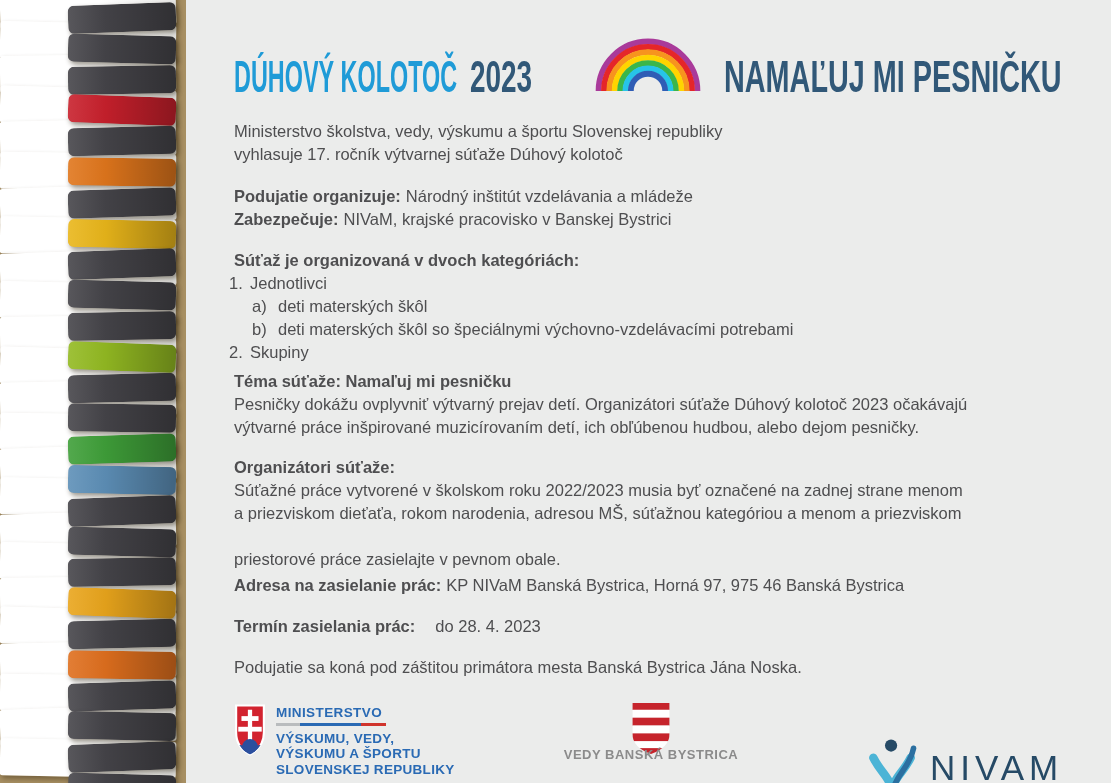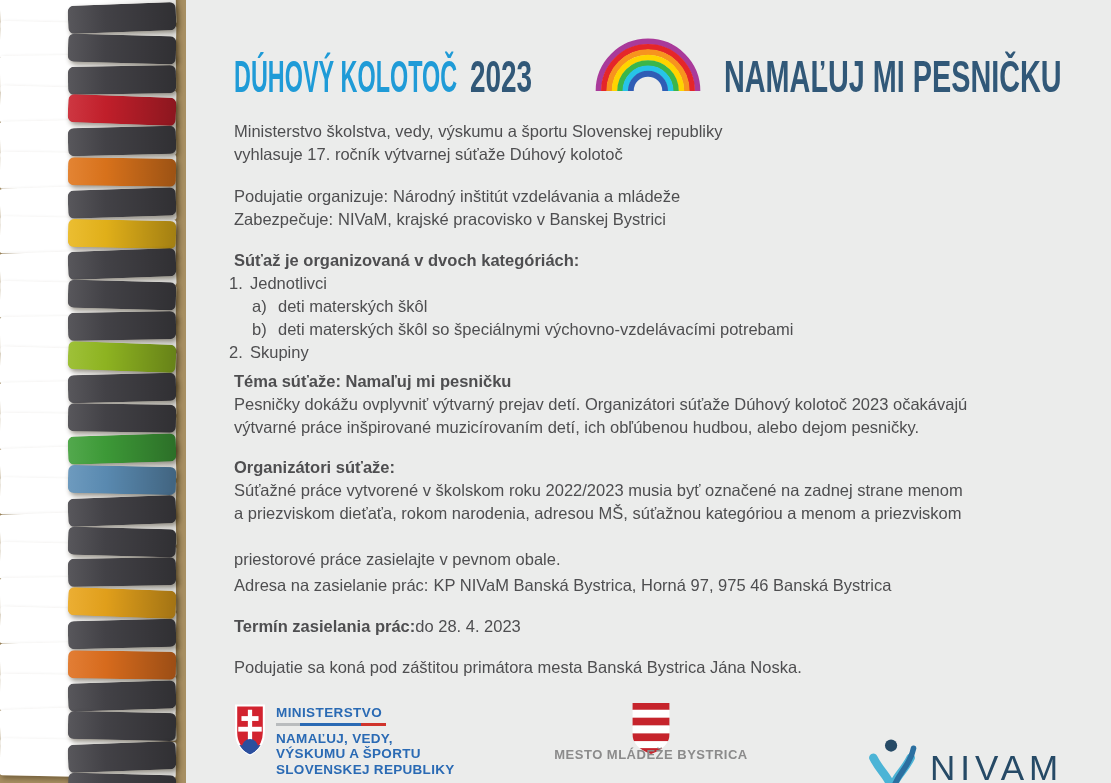--- a/index.html
+++ b/index.html
@@ -34,22 +34,22 @@
     position:absolute;top:54px;font-weight:bold;font-size:45px;line-height:1;
     letter-spacing:0px;transform-origin:left center;white-space:nowrap;
   }
   #title-part1{left:48px;transform:scaleX(.52);}
   #title-year{left:284px;transform:scaleX(.62);}
   #title-part2{left:538px;transform:scaleX(.64);}
   #rainbow{position:absolute;left:406px;top:30px;}
   
   .tline{position:absolute;left:48px;font-size:16.5px;line-height:23px;color:#4e4e50;white-space:nowrap;}
   .b{font-weight:bold;}
-  .lbl{font-weight:normal;margin-right:5px;}
-  .lbl2{font-weight:bold;margin-right:0;}
+  .lbl{font-weight:bold;margin-right:5px;}
+  .lbl2{font-weight:bold;margin-right:20px;}
   .lrow{display:flex;}
   .num{width:21px;flex:none;}
   .subrow{margin-left:23px;}
   .subnum{width:26px;flex:none;}
   
   .logo{position:absolute;margin-top:12px;}
   #ministry-logo{left:48px;top:690px;display:flex;gap:10px;}
   .min-text{padding-top:3px;}
   .min-line1{color:#2a6ab4;font-weight:bold;font-size:13.5px;letter-spacing:.4px;}
   .min-rule{width:110px;height:2.5px;margin:3px 0 5px 0;
@@ -192,21 +192,21 @@
         <rect x="14" y="24" width="32" height="9" fill="#ffffff"></rect>
         <rect x="8" y="44" width="44" height="9" fill="#ffffff"></rect>
         <circle cx="30" cy="82" r="15" fill="#2b4f9e"></circle>
         <circle cx="12" cy="89" r="11" fill="#2b4f9e"></circle>
         <circle cx="48" cy="89" r="11" fill="#2b4f9e"></circle>
       </g>
     </svg>
     <div class="min-text">
       <div class="min-line1">MINISTERSTVO</div>
       <div class="min-rule"></div>
-      <div class="min-line">NAMAĽUJ, VEDY,</div>
+      <div class="min-line">VÝSKUMU, VEDY,</div>
       <div class="min-line">VÝSKUMU A ŠPORTU</div>
       <div class="min-line">SLOVENSKEJ REPUBLIKY</div>
     </div>
   </div>
 
   <div id="city-logo" class="logo">
     <svg width="40" height="53" viewBox="0 0 40 54">
       <defs>
           <clipPath id="cityclip">
             <path d="M1 1 H39 V32 Q39 46 20 53 Q1 46 1 32 Z"></path>
@@ -216,21 +216,21 @@
         <rect x="0" y="0" width="40" height="8" fill="#c6242c"></rect>
         <rect x="0" y="8" width="40" height="8" fill="#ffffff"></rect>
         <rect x="0" y="16" width="40" height="8" fill="#c6242c"></rect>
         <rect x="0" y="24" width="40" height="8" fill="#ffffff"></rect>
         <rect x="0" y="32" width="40" height="8" fill="#c6242c"></rect>
         <rect x="0" y="40" width="40" height="7" fill="#ffffff"></rect>
         <rect x="0" y="47" width="40" height="7" fill="#c6242c"></rect>
       </g>
     </svg>
   </div>
-  <div id="city-label">MESTO MLÁDEŽE BYSTRICA</div>
+  <div id="city-label">VEDY BANSKÁ BYSTRICA</div>
 
   <div id="nivam-logo" class="logo">
     <div class="nivam-row">
       <svg width="52" height="58" viewBox="0 0 54 62">
         <path d="M27 60 C26 40 16 38 7 20" fill="none" stroke="#4cb4d6" stroke-width="9" stroke-linecap="round"></path>
         <path d="M27 60 C28 40 38 38 47 20" fill="none" stroke="#4cb4d6" stroke-width="9" stroke-linecap="round"></path>
         <path d="M50 10 C46 30 33 36 28 54" fill="none" stroke="#2b6fa0" stroke-width="6" stroke-linecap="round"></path>
         <circle cx="26" cy="7" r="6.5" fill="#264a66"></circle>
       </svg>
       <div class="nivam-name">NIVAM</div>

